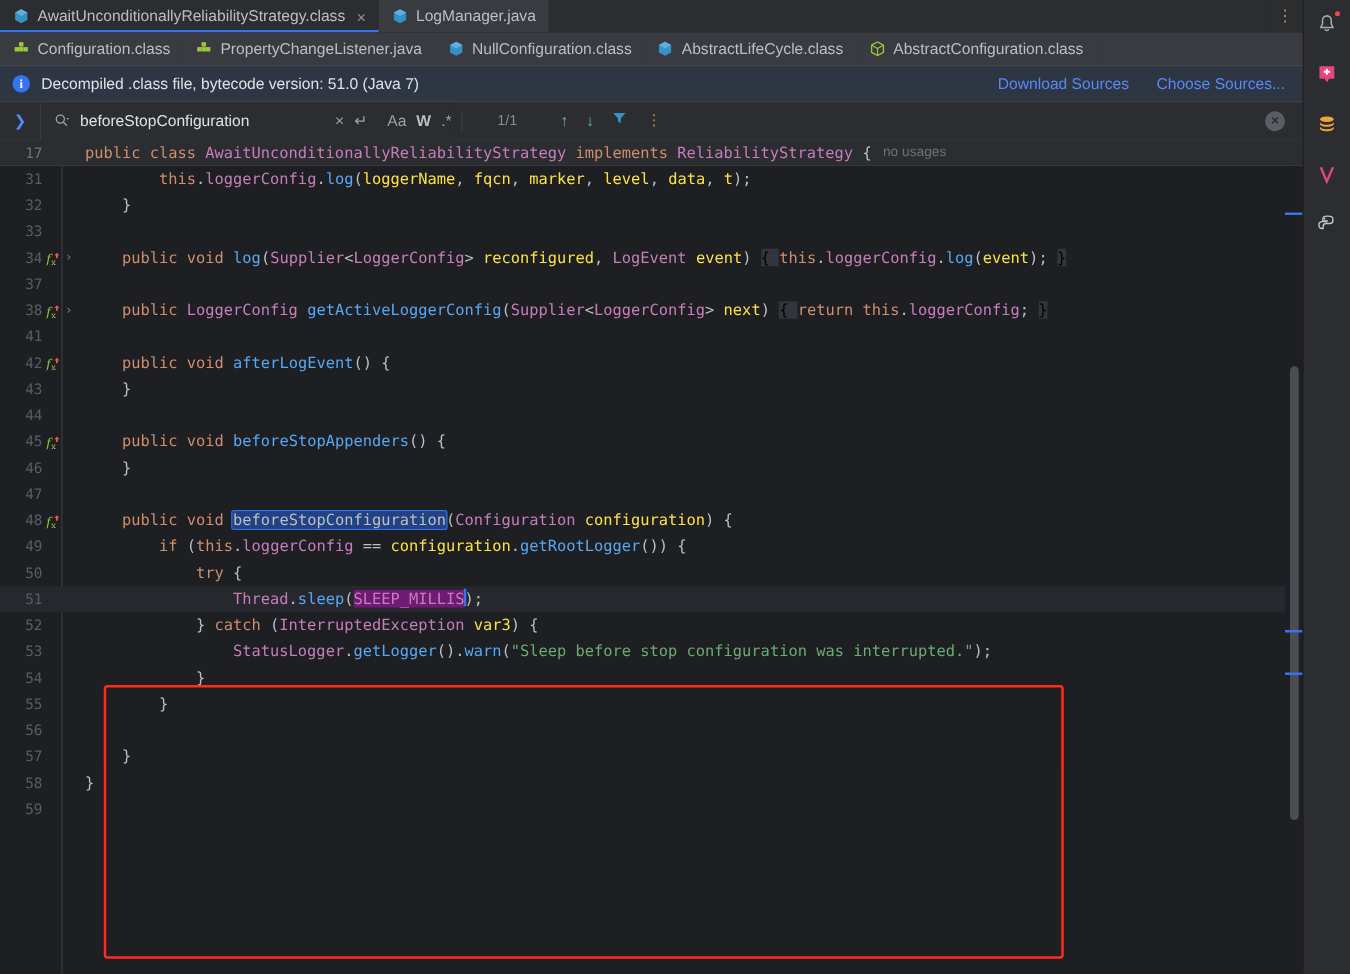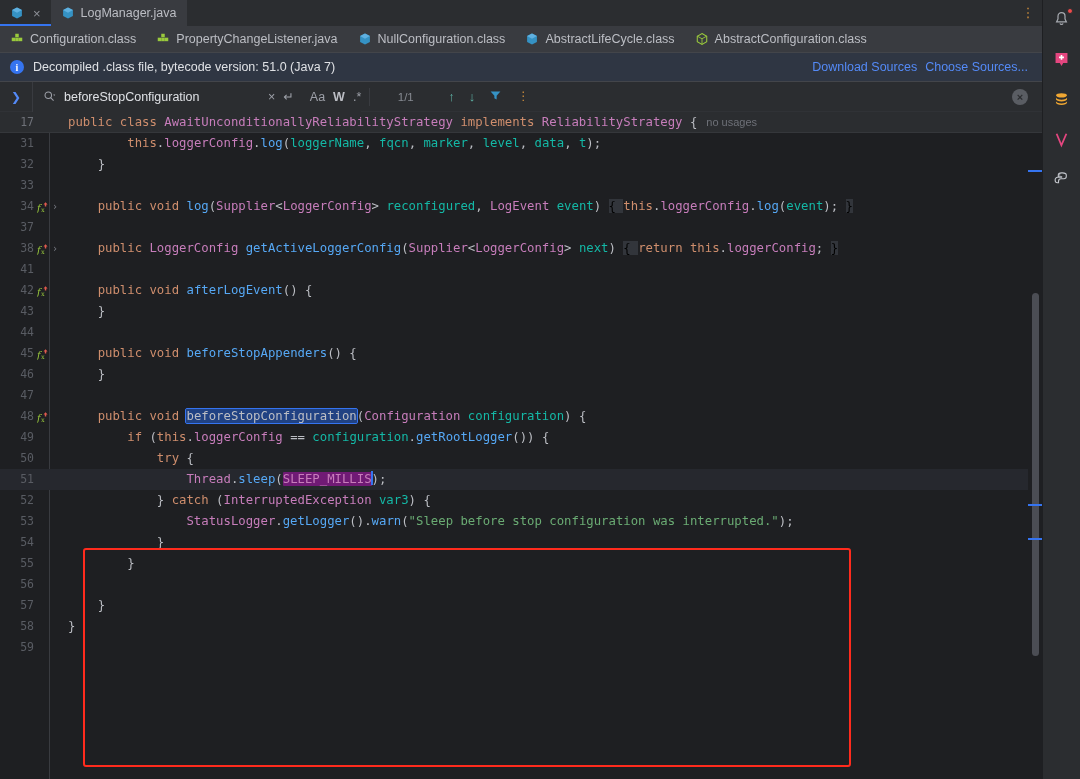--- a/index.html
+++ b/index.html
@@ -52,21 +52,21 @@
     font-size: 12.5px; color: #dfe1e5;
   }
   #banner .info-ic {
     width: 14px; height: 14px; border-radius: 50%; background: #3574f0;
     color: #fff; font-size: 10px; font-weight: bold; display: flex;
     align-items: center; justify-content: center; margin-right: 9px; flex:none;
     font-family: "Liberation Serif", serif;
   }
   #banner .sp { flex: 1; }
   #banner a {
-    color: #548af7; text-decoration: none; font-size: 12.5px; margin-left: 8px;
+    color: #548af7; text-decoration: none; font-size: 12.5px; margin-left: 22px;
   }
 
   
   #searchbar {
     height: 30px; width: 1042px; background: #2b2d30;
     display: flex; align-items: center; position: relative;
     border-bottom: 1px solid #303236;
   }
   #searchbar .chev { width: 32px; text-align: center; color: #548af7; font-size: 12px; }
   #searchbar .sfield {
@@ -122,21 +122,21 @@
     font-family: "DejaVu Sans Mono", monospace; flex: none; }
   .sticky-src { font-family: "DejaVu Sans Mono", monospace; font-size: 12.3px;
     white-space: pre; padding-left: 34px; }
 
   
   .kw   { color: #cf8e6d; }
   .ty   { color: #c77dbb; }
   .mth  { color: #56a8f5; }
   .fld  { color: #c77dbb; }
   .pl   { color: #bcbec4; }
-  .par  { color: #14b8a6; }
+  .par  { color: #fde047; }
   .str  { color: #6aab73; }
   .cst  { color: #c77dbb; }
   .usg  { color: #6e7178; font-family: "Liberation Sans", sans-serif; font-size: 11px; }
   .inlay { background: #32353b; }
 
   .sel {
     background: #214283; outline: 1px solid #3574f0; color: #bcbec4;
     border-radius: 1px;
   }
   .idhl { background: #701a75; border-radius: 1px; }
@@ -190,20 +190,21 @@
   <div id="main">
 
     <div class="tabrow row1">
       <div class="tab active">
         <span class="ficon">
           <svg width="14" height="14" viewBox="0 0 16 16">
               <path d="M8 1.6 13.6 4.6v6.8L8 14.4 2.4 11.4V4.6z" fill="#3592c4"></path>
               <path d="M8 1.6 13.6 4.6 8 7.7 2.4 4.6z" fill="#5fb0e0"></path>
             </svg>
         </span>
+        <span>AwaitUnconditionallyReliabilityStrategy.class</span>
         <span class="closex">×</span>
       </div>
       <div class="tab">
         <span class="ficon">
           <svg width="14" height="14" viewBox="0 0 16 16">
               <path d="M8 1.6 13.6 4.6v6.8L8 14.4 2.4 11.4V4.6z" fill="#3592c4"></path>
               <path d="M8 1.6 13.6 4.6 8 7.7 2.4 4.6z" fill="#5fb0e0"></path>
             </svg>
         </span>
         <span>LogManager.java</span>

